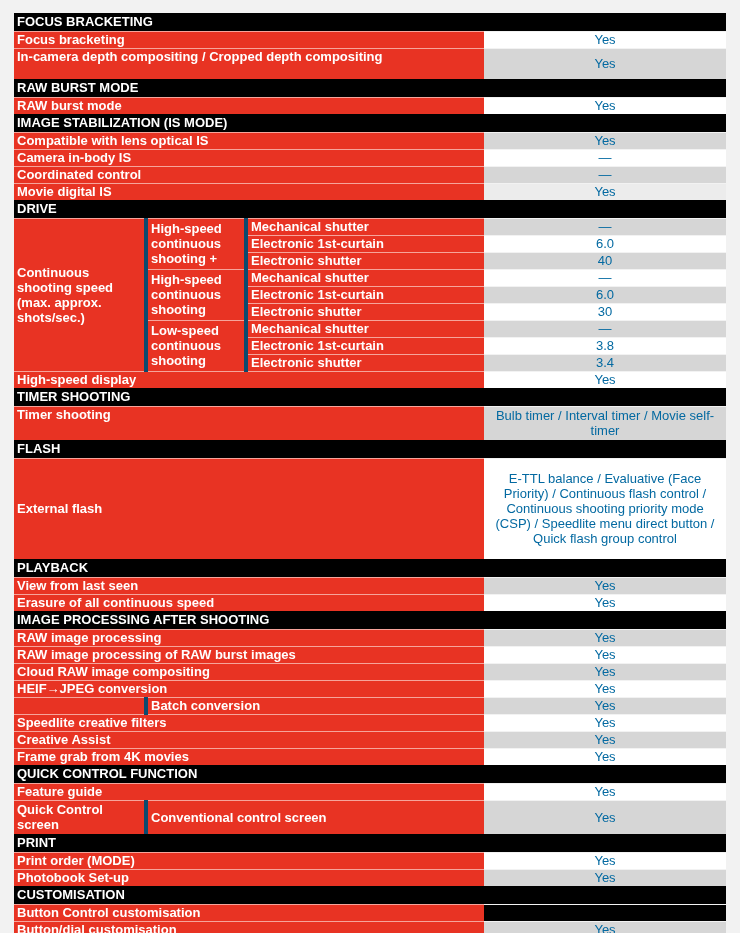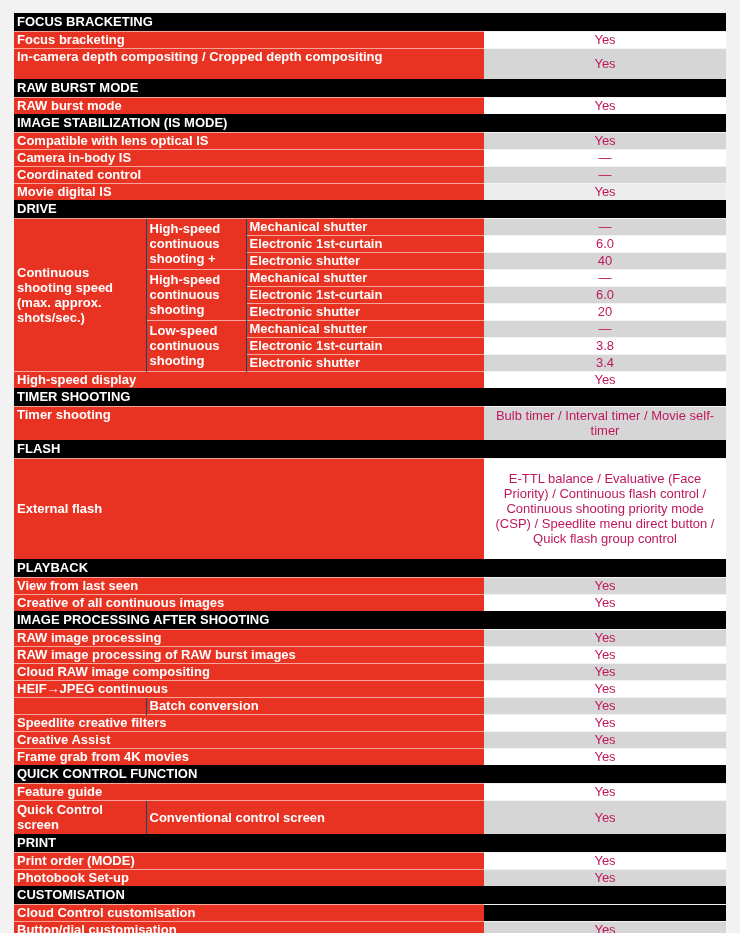--- a/index.html
+++ b/index.html
@@ -19,23 +19,23 @@
   col.c3 { width: 238px; }
   col.c4 { width: 242px; }
   tr.sec td {
     background: #000; color: #fff; font-weight: bold; height: 18px;
     font-size: 13px;
   }
   td.lbl {
     background: #e83323; color: #fff; font-weight: bold;
     border-top: 1px solid #f6a49b;
   }
-  td.lbl.bl { border-left: 1px solid #0c4a6e; }
+  td.lbl.bl { border-left: 4px solid #0c4a6e; }
   td.val {
-    text-align: center; color: #be185d;
+    text-align: center; color: #0369a1;
     border-top: 1px solid #f2f2f2;
   }
   td.val.w { background: #ffffff; }
   td.val.g { background: #d6d6d6; }
   td.val.l { background: #ececec; }
   td.val.b { background: #000; }
   tr.r17 td { height: 17px; }
   tr.r31 td { height: 31px; }
   tr.r34 td { height: 34px; }
   tr.r101 td { height: 101px; }
@@ -114,21 +114,21 @@
       <td class="lbl bl" rowspan="3">High-speed continuous shooting</td>
       <td class="lbl bl">Mechanical shutter</td>
       <td class="val w">—</td>
     </tr>
     <tr class="r17">
       <td class="lbl bl">Electronic 1st-curtain</td>
       <td class="val g">6.0</td>
     </tr>
     <tr class="r17">
       <td class="lbl bl">Electronic shutter</td>
-      <td class="val w">20</td>
+      <td class="val w">30</td>
     </tr>
     <tr class="r17">
       <td class="lbl bl" rowspan="3">Low-speed continuous shooting</td>
       <td class="lbl bl">Mechanical shutter</td>
       <td class="val g">—</td>
     </tr>
     <tr class="r17">
       <td class="lbl bl">Electronic 1st-curtain</td>
       <td class="val w">3.8</td>
     </tr>
@@ -158,41 +158,41 @@
     </tr>
 
     <tr class="sec">
         <td colspan="4">PLAYBACK</td>
       </tr>
     <tr class="r17">
       <td class="lbl" colspan="3">View from last seen</td>
       <td class="val g">Yes</td>
     </tr>
     <tr class="r17">
-      <td class="lbl" colspan="3">Creative of all continuous images</td>
+      <td class="lbl" colspan="3">Erasure of all continuous speed</td>
       <td class="val w">Yes</td>
     </tr>
 
     <tr class="sec">
         <td colspan="4">IMAGE PROCESSING AFTER SHOOTING</td>
       </tr>
     <tr class="r17">
       <td class="lbl" colspan="3">RAW image processing</td>
       <td class="val g">Yes</td>
     </tr>
     <tr class="r17">
       <td class="lbl" colspan="3">RAW image processing of RAW burst images</td>
       <td class="val w">Yes</td>
     </tr>
     <tr class="r17">
       <td class="lbl" colspan="3">Cloud RAW image compositing</td>
       <td class="val g">Yes</td>
     </tr>
     <tr class="r17">
-      <td class="lbl" colspan="3">HEIF→JPEG continuous</td>
+      <td class="lbl" colspan="3">HEIF→JPEG conversion</td>
       <td class="val w">Yes</td>
     </tr>
     <tr class="r17">
       <td class="lbl"></td>
       <td class="lbl bl" colspan="2">Batch conversion</td>
       <td class="val g">Yes</td>
     </tr>
     <tr class="r17">
       <td class="lbl" colspan="3">Speedlite creative filters</td>
       <td class="val w">Yes</td>
@@ -228,21 +228,21 @@
     </tr>
     <tr class="r17">
       <td class="lbl" colspan="3">Photobook Set-up</td>
       <td class="val g">Yes</td>
     </tr>
 
     <tr class="sec">
         <td colspan="4">CUSTOMISATION</td>
       </tr>
     <tr class="r17">
-      <td class="lbl" colspan="3">Cloud Control customisation</td>
+      <td class="lbl" colspan="3">Button Control customisation</td>
       <td class="val b"></td>
     </tr>
     <tr class="r17">
       <td class="lbl" colspan="3">Button/dial customisation</td>
       <td class="val g">Yes</td>
     </tr>
   </tbody>
 </table>
 
 </body></html>

